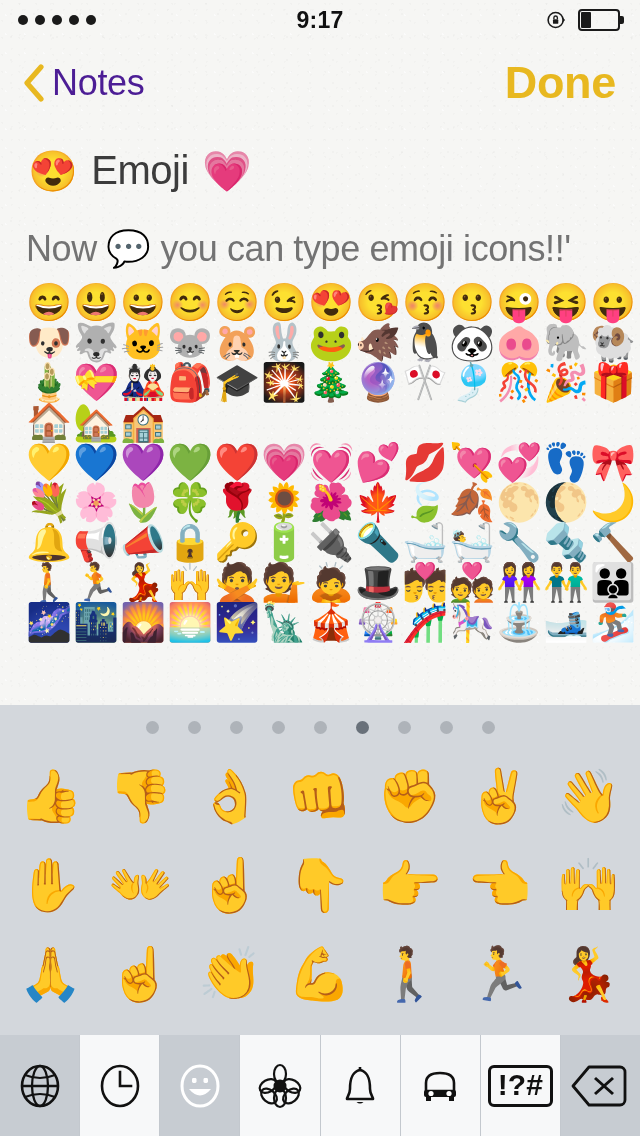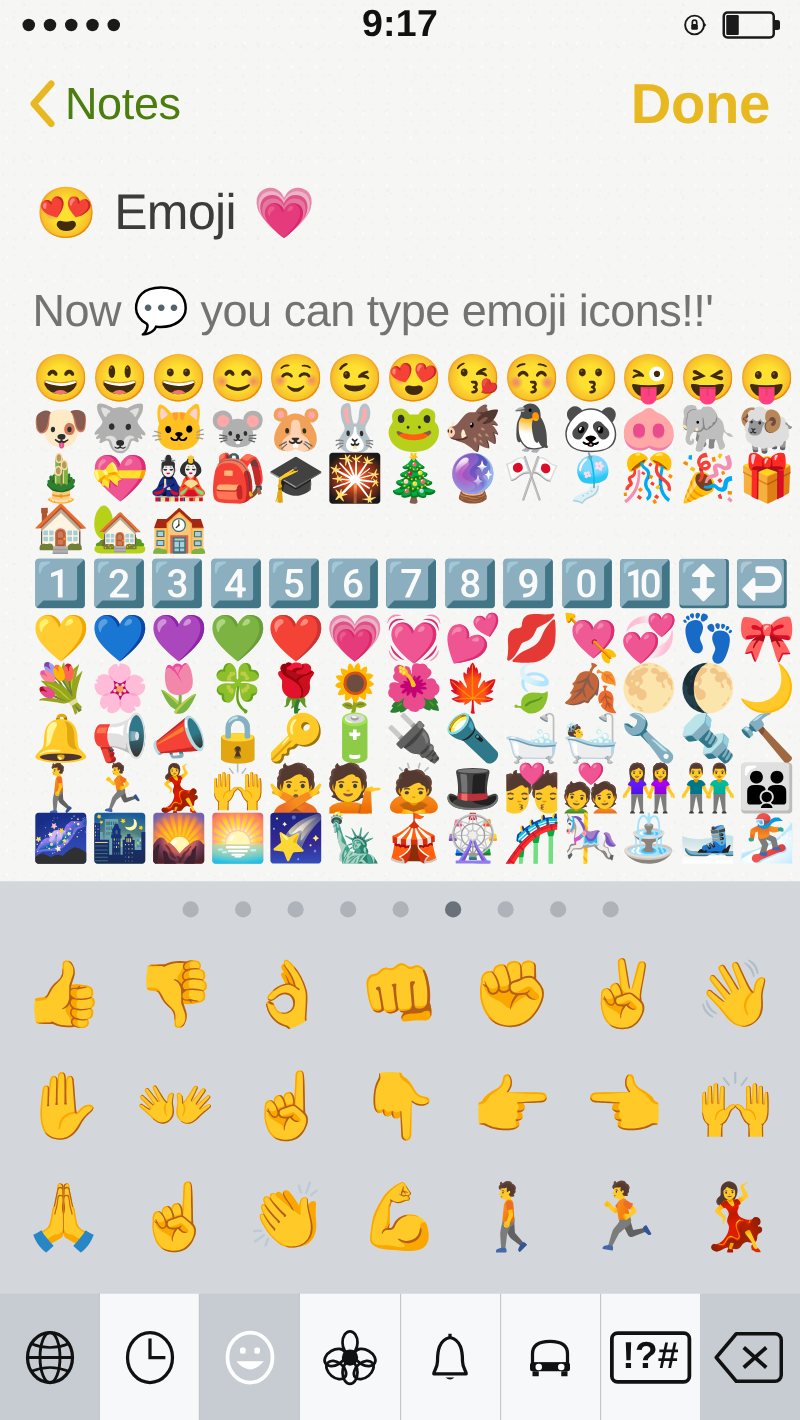--- a/index.html
+++ b/index.html
@@ -28,21 +28,21 @@
   
   .statusbar {
     position:absolute; left:0; top:0; width:640px; height:40px;
     display:flex; align-items:center; z-index:30;
   }
   .sb-left { position:absolute; left:18px; top:0; height:40px; display:flex; align-items:center; gap:7px; }
   .dot { width:10px; height:10px; border-radius:50%; background:#1a1a1a; display:block; }
   .sb-time {
     position:absolute; left:0; right:0; top:0; height:40px;
     display:flex; align-items:center; justify-content:center;
-    font-size:30px; font-weight:bold; color:#111; letter-spacing:.2px;
+    font-size:23px; font-weight:bold; color:#111; letter-spacing:.2px;
   }
   .sb-right { position:absolute; right:16px; top:0; height:40px; display:flex; align-items:center; gap:10px; }
   .rotlock { width:22px; height:22px; }
   .battery { position:relative; width:46px; height:22px; }
   .battery .shell {
     position:absolute; left:0; top:0; width:42px; height:22px;
     border:2px solid #1a1a1a; border-radius:4px;
   }
   .battery .cap {
     position:absolute; right:0; top:7px; width:4px; height:8px;
@@ -56,21 +56,21 @@
   
   .navbar {
     position:absolute; left:0; top:40px; width:640px; height:86px; z-index:30;
     display:flex; align-items:center;
   }
   .nav-back {
     position:absolute; left:22px; display:flex; align-items:center; gap:8px;
     color:#e8b820; cursor:pointer;
   }
   .chev { width:22px; height:38px; }
-  .nav-back-label { font-size:36px; color:#4d7c0f; letter-spacing:-.3px; }
+  .nav-back-label { font-size:36px; color:#4c1d95; letter-spacing:-.3px; }
   .nav-done {
     position:absolute; right:24px; font-size:45px; font-weight:bold;
     color:#e8b820; letter-spacing:-.3px; cursor:pointer;
   }
 
   
   .note {
     position:absolute; left:0; top:126px; width:640px; height:586px;
     overflow:hidden; z-index:20;
   }
@@ -179,21 +179,20 @@
     <div class="note-body">
       <span>Now </span><span>💬</span><span> you can type emoji icons!!'</span>
     </div>
 
     <div style="height:14px"></div>
 
     <div class="emoji-row">😄😃😀😊☺️😉😍😘😚😗😜😝😛</div>
     <div class="emoji-row">🐶🐺🐱🐭🐹🐰🐸🐗🐧🐼🐽🐘🐏</div>
     <div class="emoji-row">🎍💝🎎🎒🎓🎇🎄🔮🎌🎐🎊🎉🎁</div>
     <div class="emoji-row">🏠🏡🏫</div>
-    <div class="emoji-row keycaps">1️⃣2️⃣3️⃣4️⃣5️⃣6️⃣7️⃣8️⃣9️⃣0️⃣🔟↕️↩️</div>
     <div class="emoji-row">💛💙💜💚❤️💗💓💕💋💘💞👣🎀</div>
     <div class="emoji-row">💐🌸🌷🍀🌹🌻🌺🍁🍃🍂🌕🌔🌙</div>
     <div class="emoji-row">🔔📢📣🔒🔑🔋🔌🔦🛁🛀🔧🔩🔨</div>
     <div class="emoji-row">🚶🏃💃🙌🙅💁🙇🎩💏💑👭👬👪</div>
     <div class="emoji-row">🌌🌃🌄🌅🌠🗽🎪🎡🎢🎠⛲🎿🏂</div>
   </div>
 
   <div class="keyboard">
 
     <div class="kb-pager">

